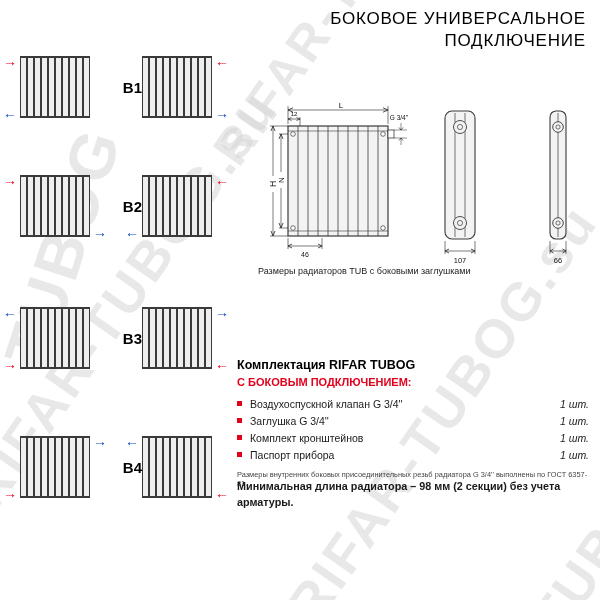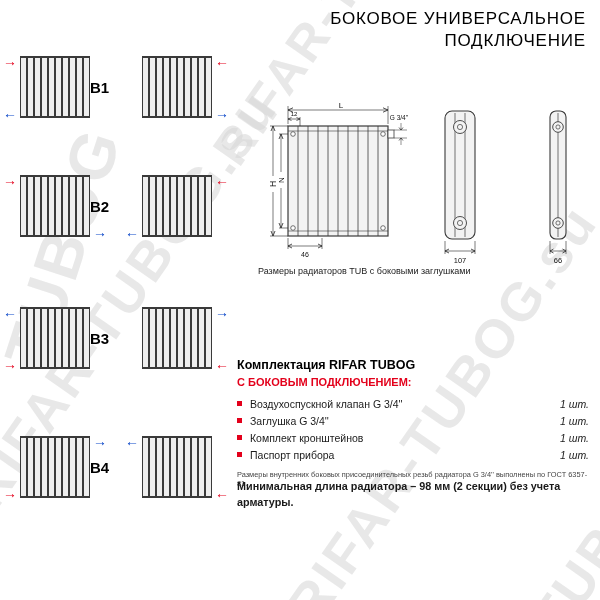--- a/index.html
+++ b/index.html
@@ -27,21 +27,21 @@
   }
   
   .scheme-row{position:absolute; left:20px; display:flex; align-items:center;}
   .rad-wrap{position:relative; width:70px; height:62px;}
   .radiator{
     width:70px; height:62px; box-sizing:border-box;
     border-top:2px solid var(--line); border-bottom:2px solid var(--line);
     background:repeating-linear-gradient(90deg,
       var(--line) 0, var(--line) 1px, #eeeeee 1px, #eeeeee 6px, var(--line) 6px, var(--line) 7px);
   }
-  .scheme-label{width:52px; text-align:left; font-size:15px; font-weight:bold; color:#000;}
+  .scheme-label{width:52px; text-align:right; font-size:15px; font-weight:bold; color:#000;}
   .arr{position:absolute; font-size:14px; font-weight:bold; line-height:1;}
   .arr.red{color:var(--red);} .arr.blue{color:var(--blue);}
   .arr.tl{left:-17px; top:-2px;} .arr.bl{left:-17px; bottom:-2px;}
   .arr.tr{right:-17px; top:-2px;} .arr.br{right:-17px; bottom:-2px;}
   
   .front-view{position:absolute; left:266px; top:100px;}
   .side-view-wide{position:absolute; left:437px; top:107px;}
   .side-view-narrow{position:absolute; left:541px; top:107px;}
   .drawing-caption{
     position:absolute; left:258px; top:266px; width:220px;

